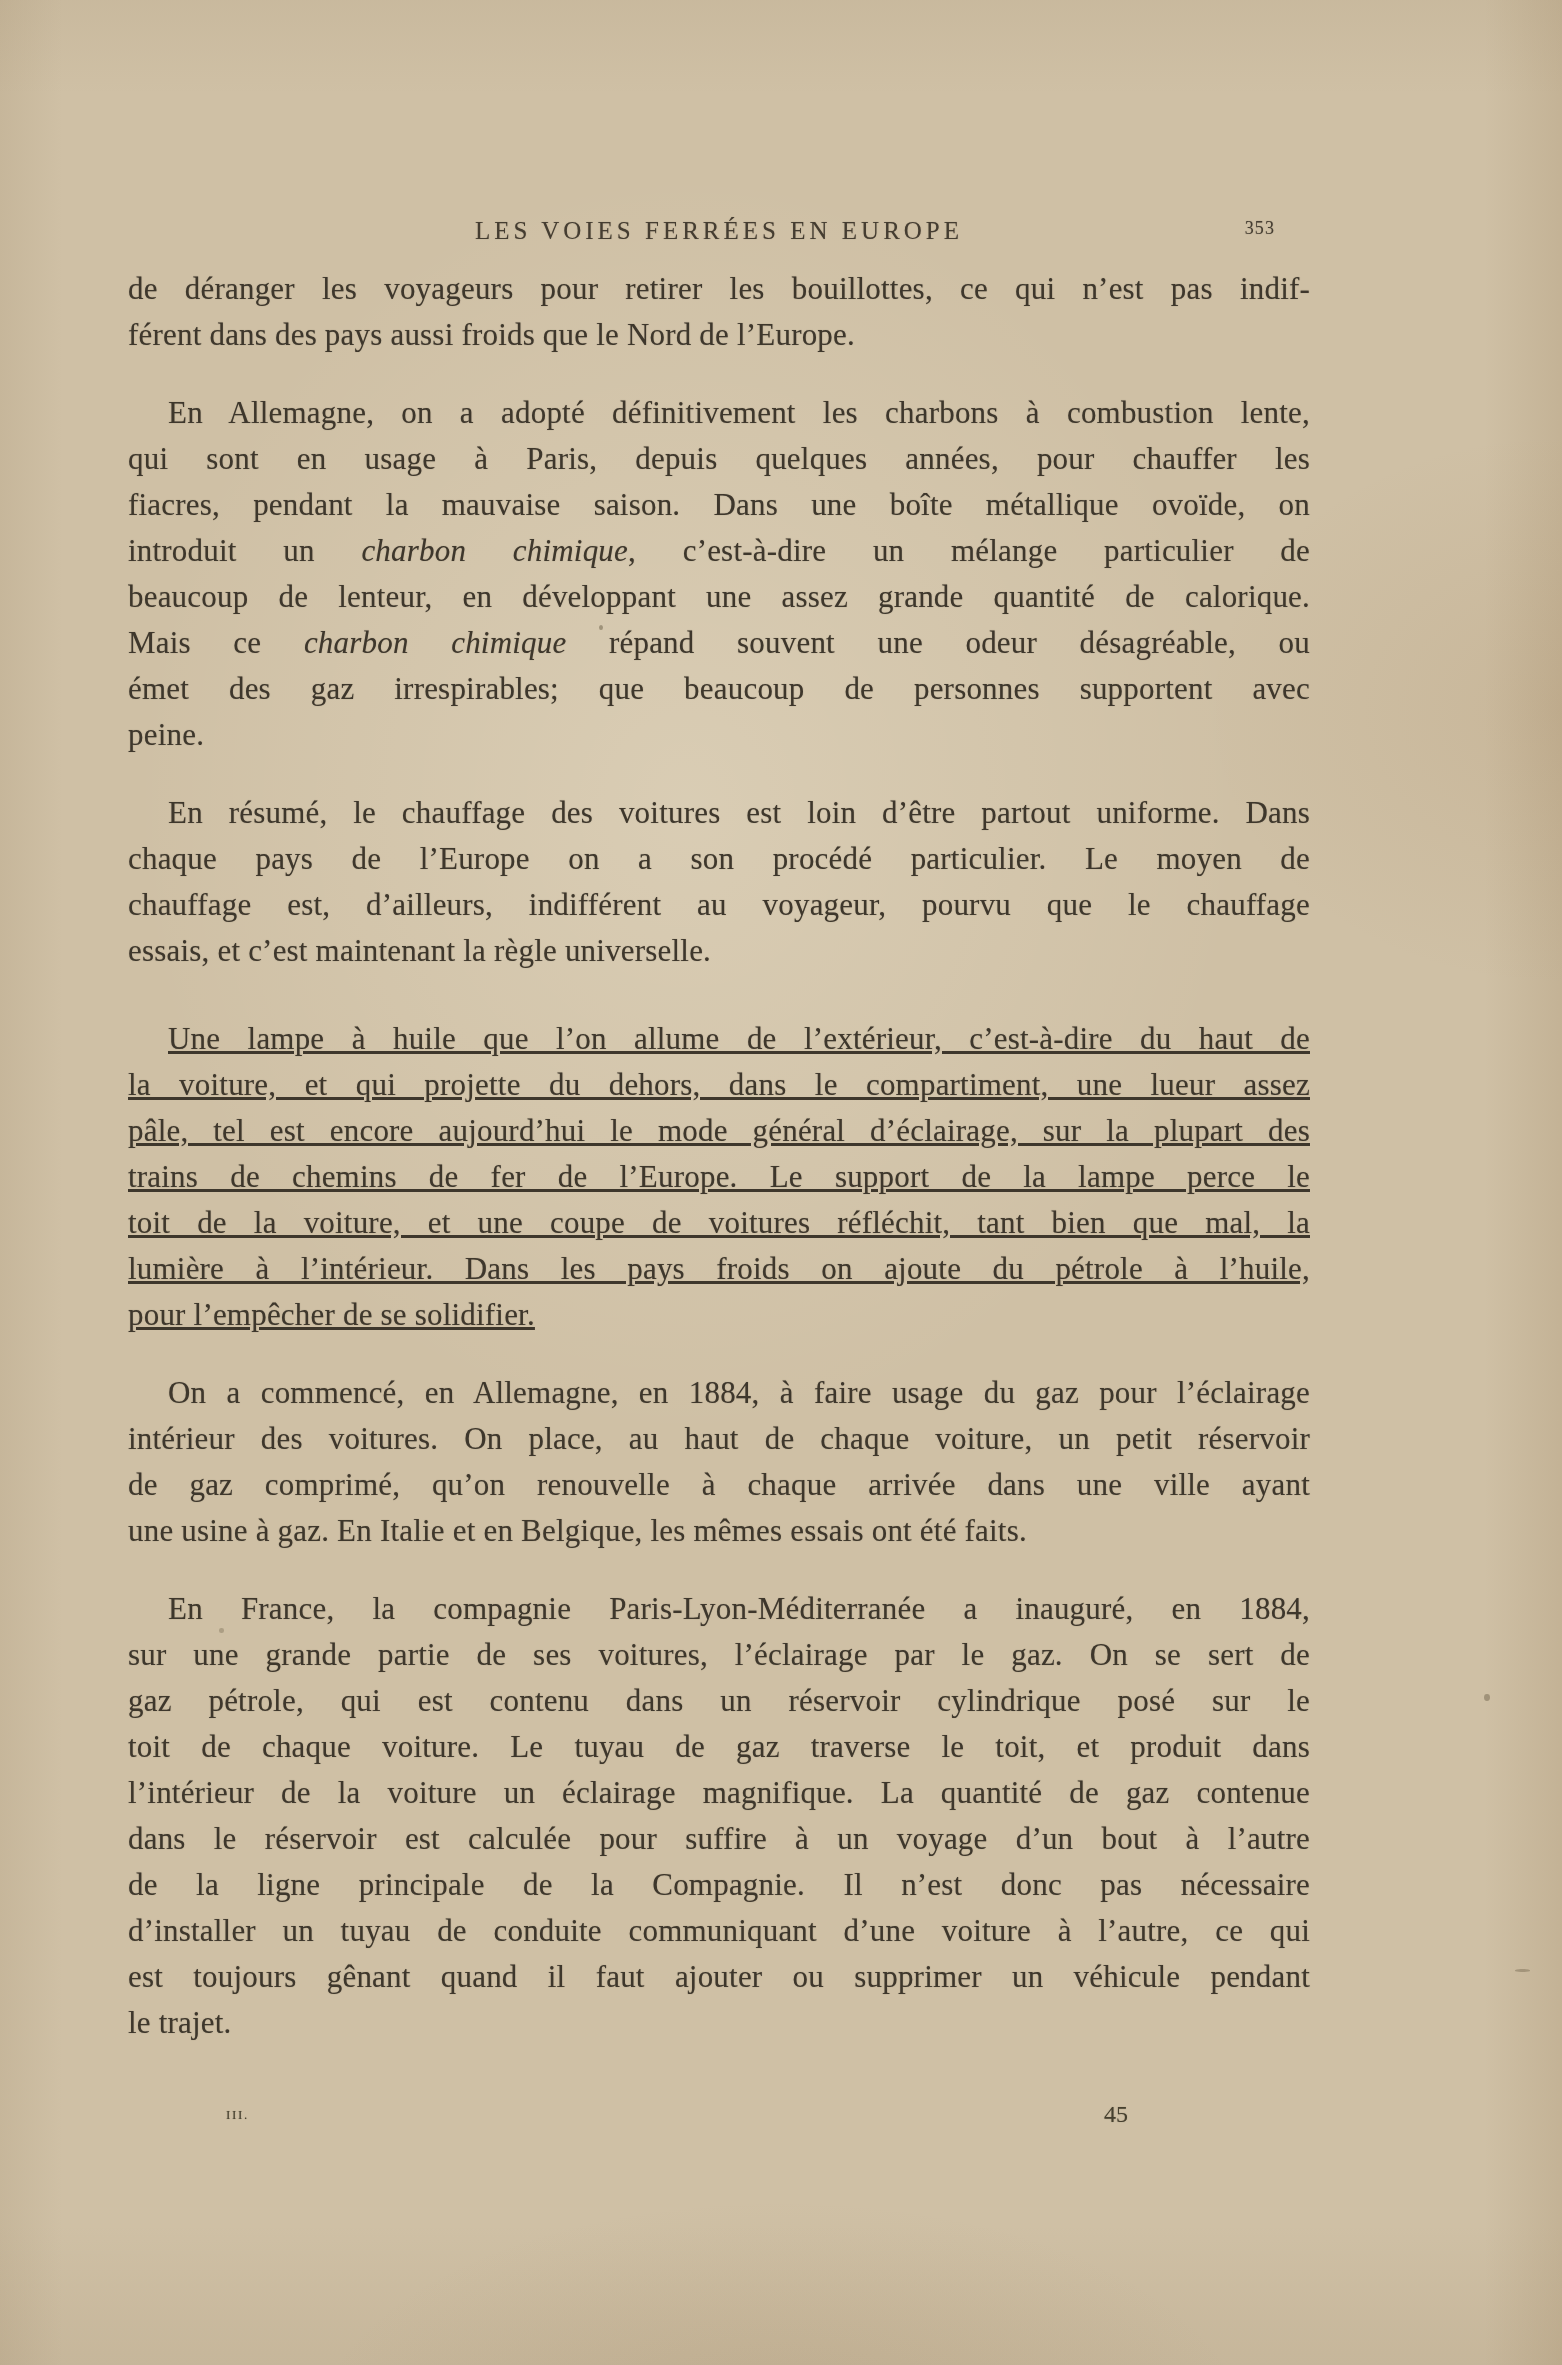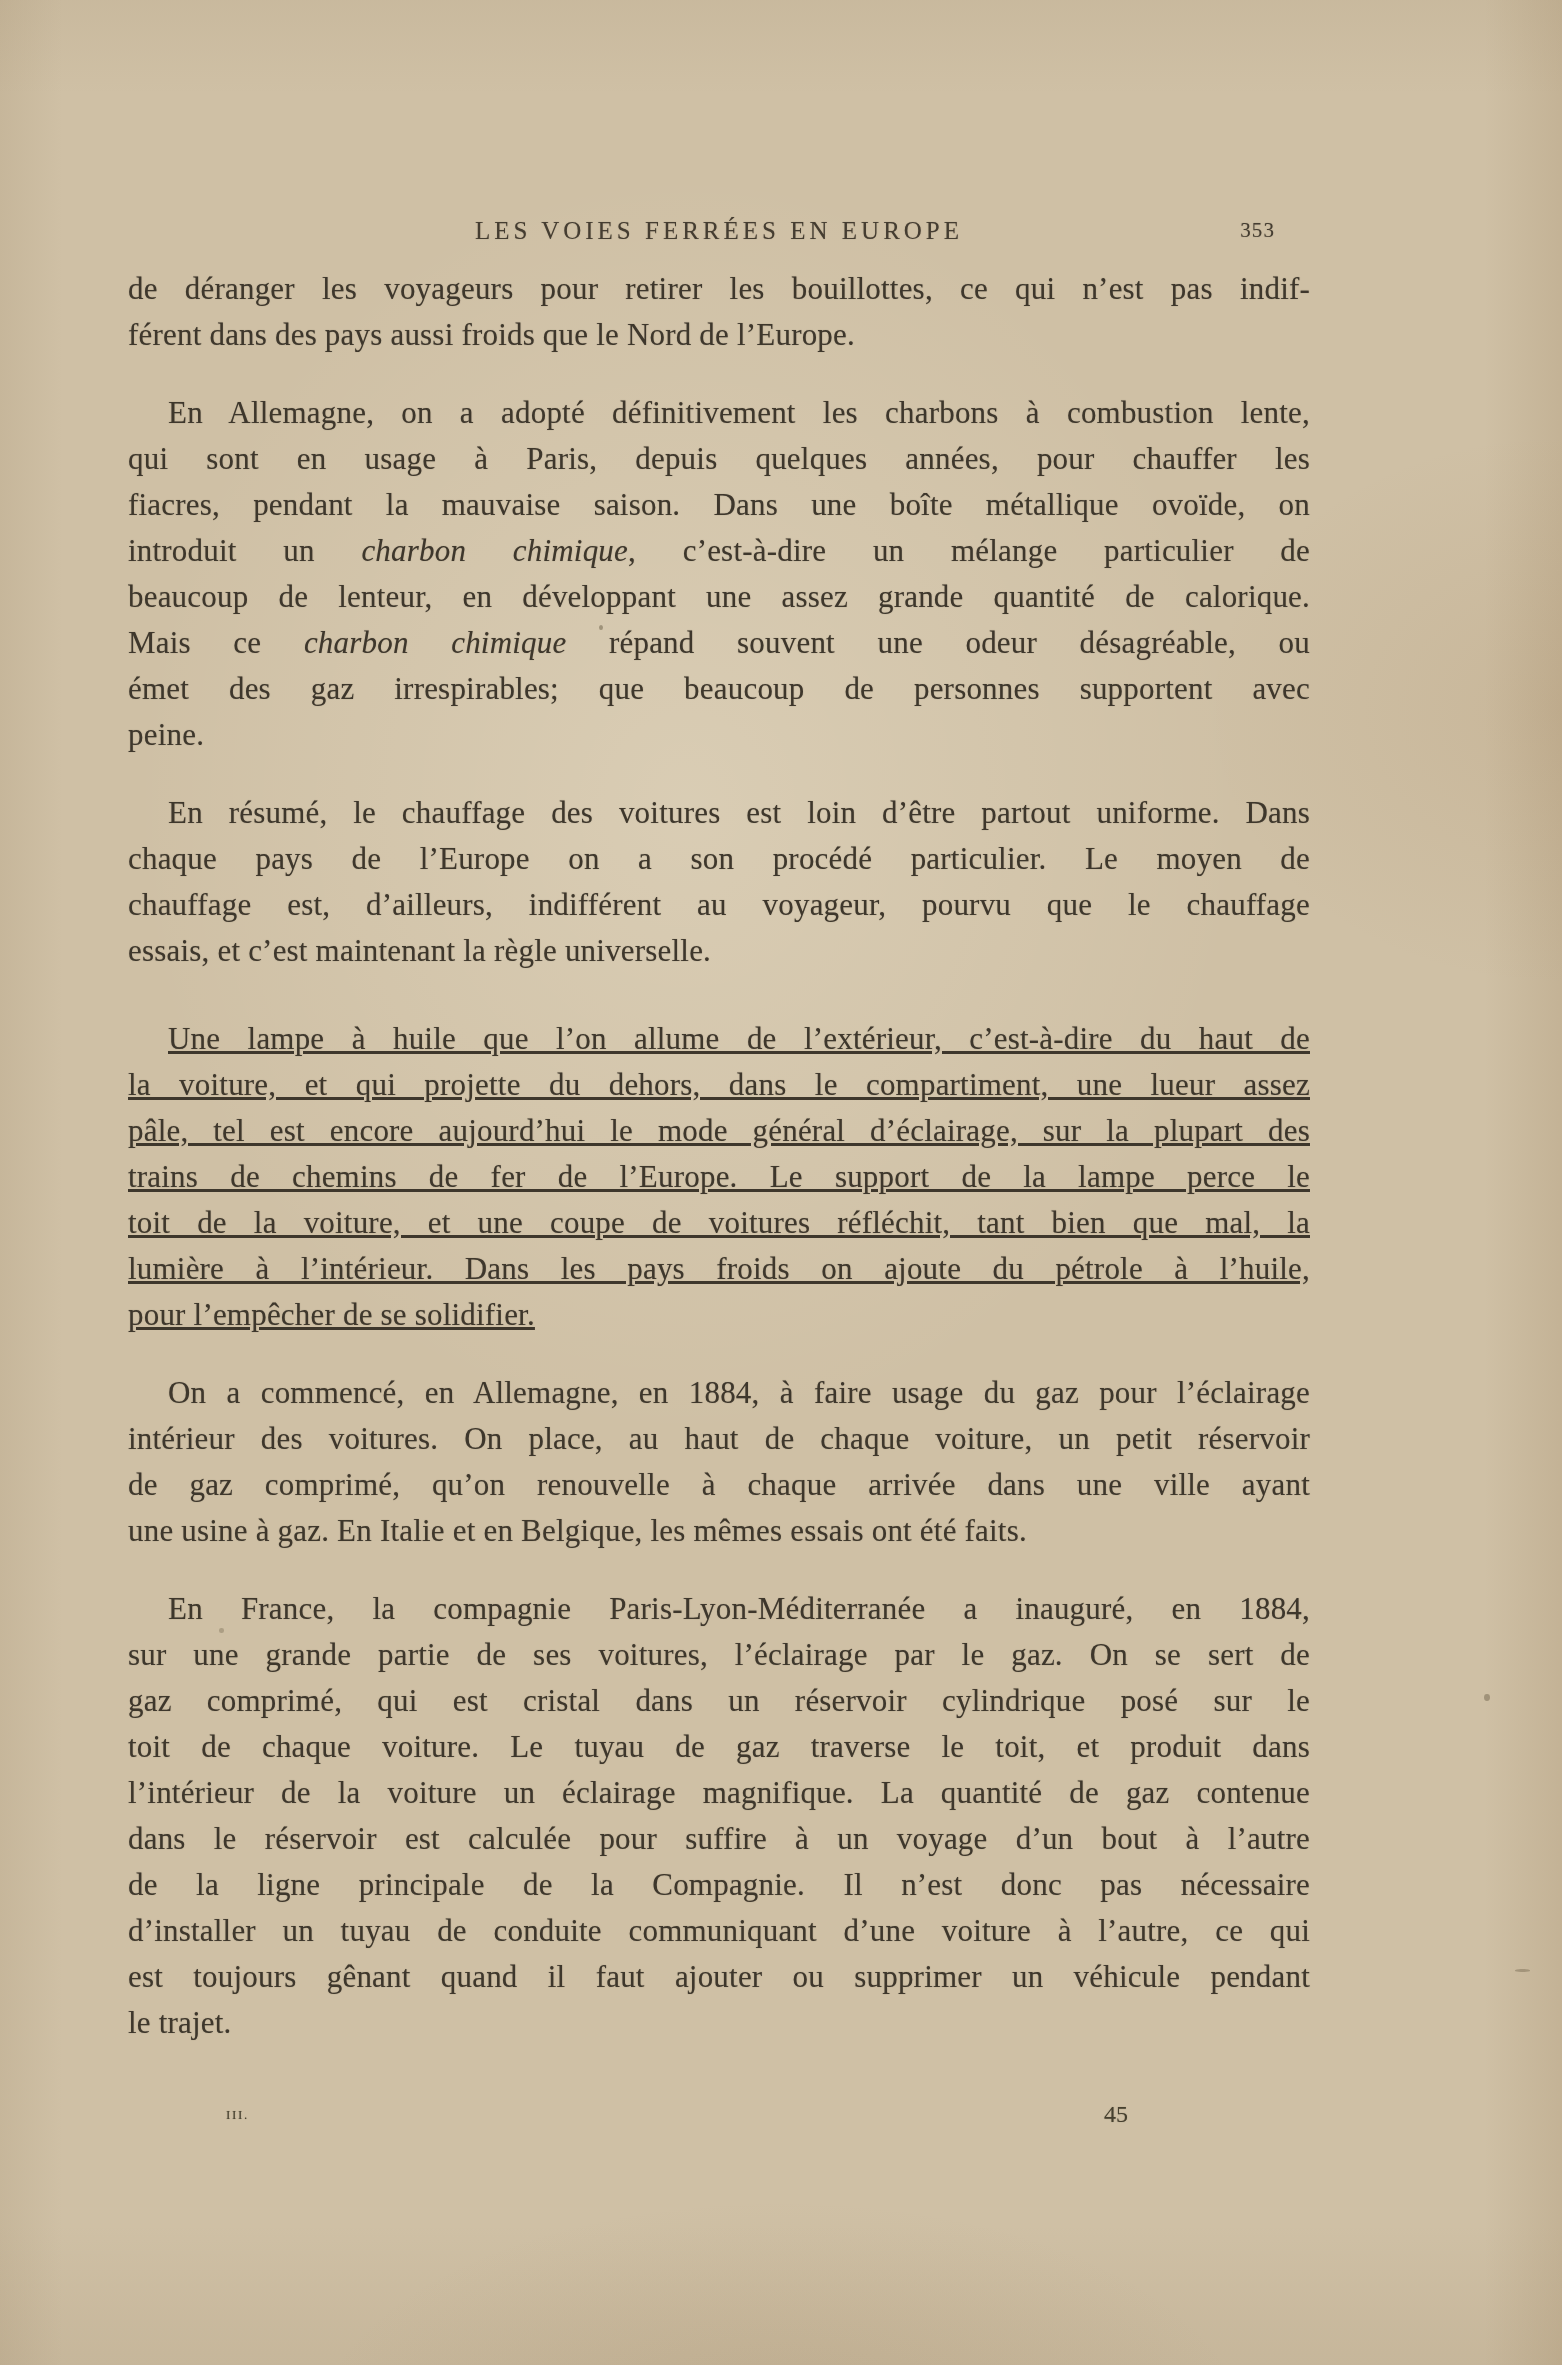--- a/index.html
+++ b/index.html
@@ -30,21 +30,21 @@
     display: block;
     text-align: center;
     font-size: 25px;
     letter-spacing: 4px;
     color: #453d31;
     text-shadow: 0 0 1.1px rgba(69,61,49,0.35);
   }
   .header .pageno {
     position: absolute;
     right: 35px; top: 1.1px;
-    font-size: 21px;
+    font-size: 18px;
     color: #453d31;
     letter-spacing: 1.1px;
     text-shadow: 0 0 1.1px rgba(69,61,49,0.35);
   }
   .bodytext {
     position: absolute;
     left: 128px; top: 266px; width: 1182px;
     font-size: 31px;
     line-height: 46px;
     color: #3e372c;
@@ -127,21 +127,21 @@
     </div>
     <div class="para">
       <div class="ln ind"><span>On a commencé, en Allemagne, en 1884, à faire usage du gaz pour l’éclairage</span></div>
       <div class="ln"><span>intérieur des voitures. On place, au haut de chaque voiture, un petit réservoir</span></div>
       <div class="ln"><span>de gaz comprimé, qu’on renouvelle à chaque arrivée dans une ville ayant</span></div>
       <div class="ln last"><span>une usine à gaz. En Italie et en Belgique, les mêmes essais ont été faits.</span></div>
     </div>
     <div class="para">
       <div class="ln ind"><span>En France, la compagnie Paris-Lyon-Méditerranée a inauguré, en 1884,</span></div>
       <div class="ln"><span>sur une grande partie de ses voitures, l’éclairage par le gaz. On se sert de</span></div>
-      <div class="ln"><span>gaz comprimé, qui est cristal dans un réservoir cylindrique posé sur le</span></div>
+      <div class="ln"><span>gaz pétrole, qui est contenu dans un réservoir cylindrique posé sur le</span></div>
       <div class="ln"><span>toit de chaque voiture. Le tuyau de gaz traverse le toit, et produit dans</span></div>
       <div class="ln"><span>l’intérieur de la voiture un éclairage magnifique. La quantité de gaz contenue</span></div>
       <div class="ln"><span>dans le réservoir est calculée pour suffire à un voyage d’un bout à l’autre</span></div>
       <div class="ln"><span>de la ligne principale de la Compagnie. Il n’est donc pas nécessaire</span></div>
       <div class="ln"><span>d’installer un tuyau de conduite communiquant d’une voiture à l’autre, ce qui</span></div>
       <div class="ln"><span>est toujours gênant quand il faut ajouter ou supprimer un véhicule pendant</span></div>
       <div class="ln last"><span>le trajet.</span></div>
     </div>
   </div>
 

